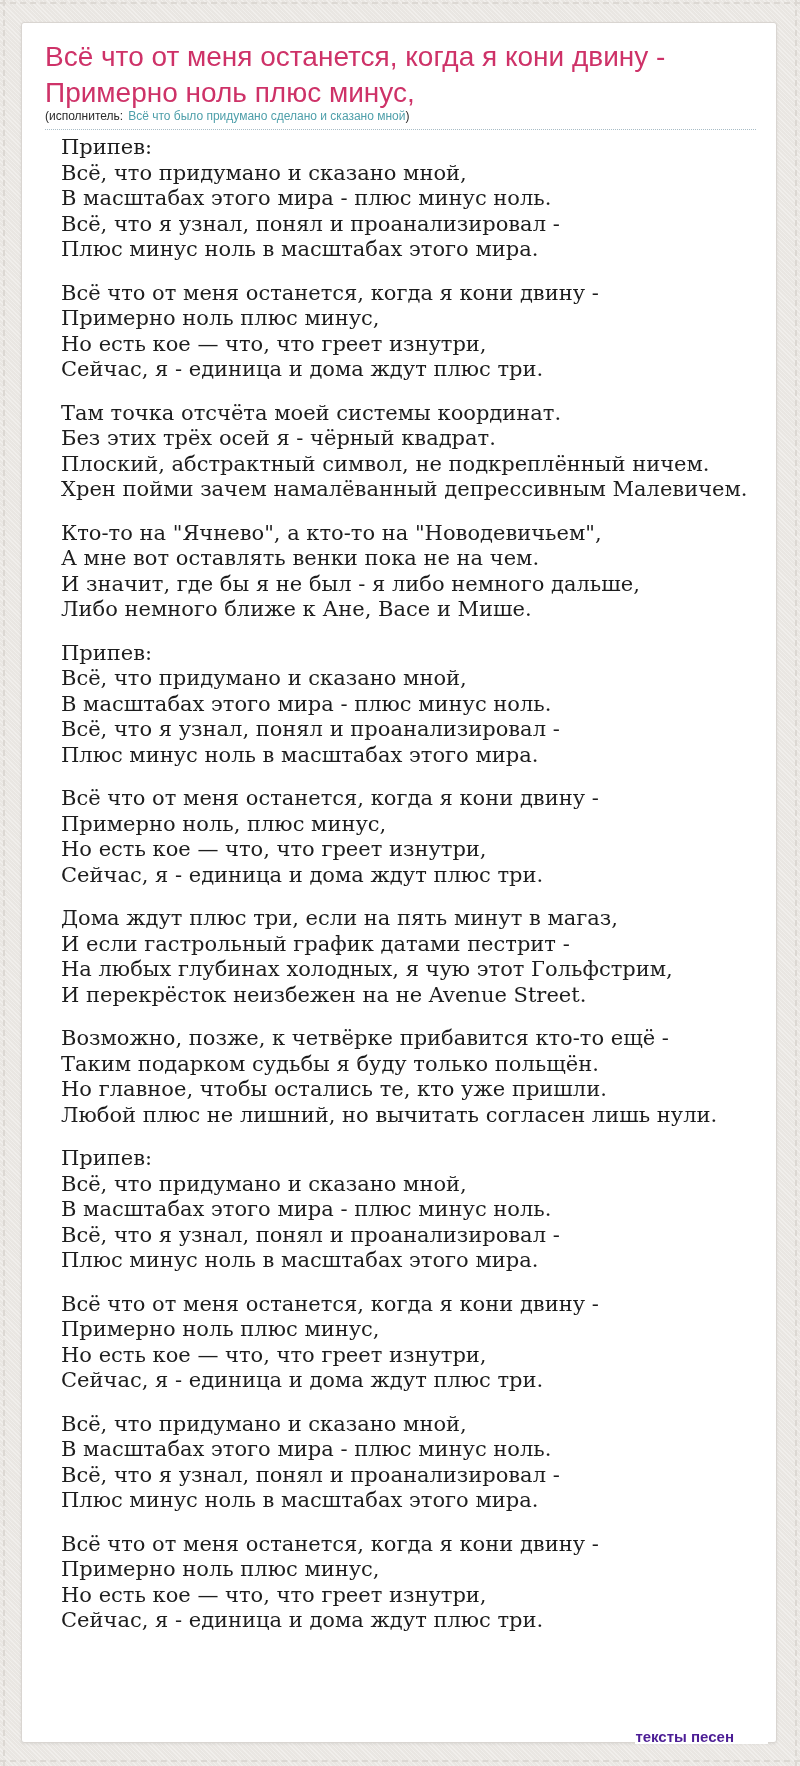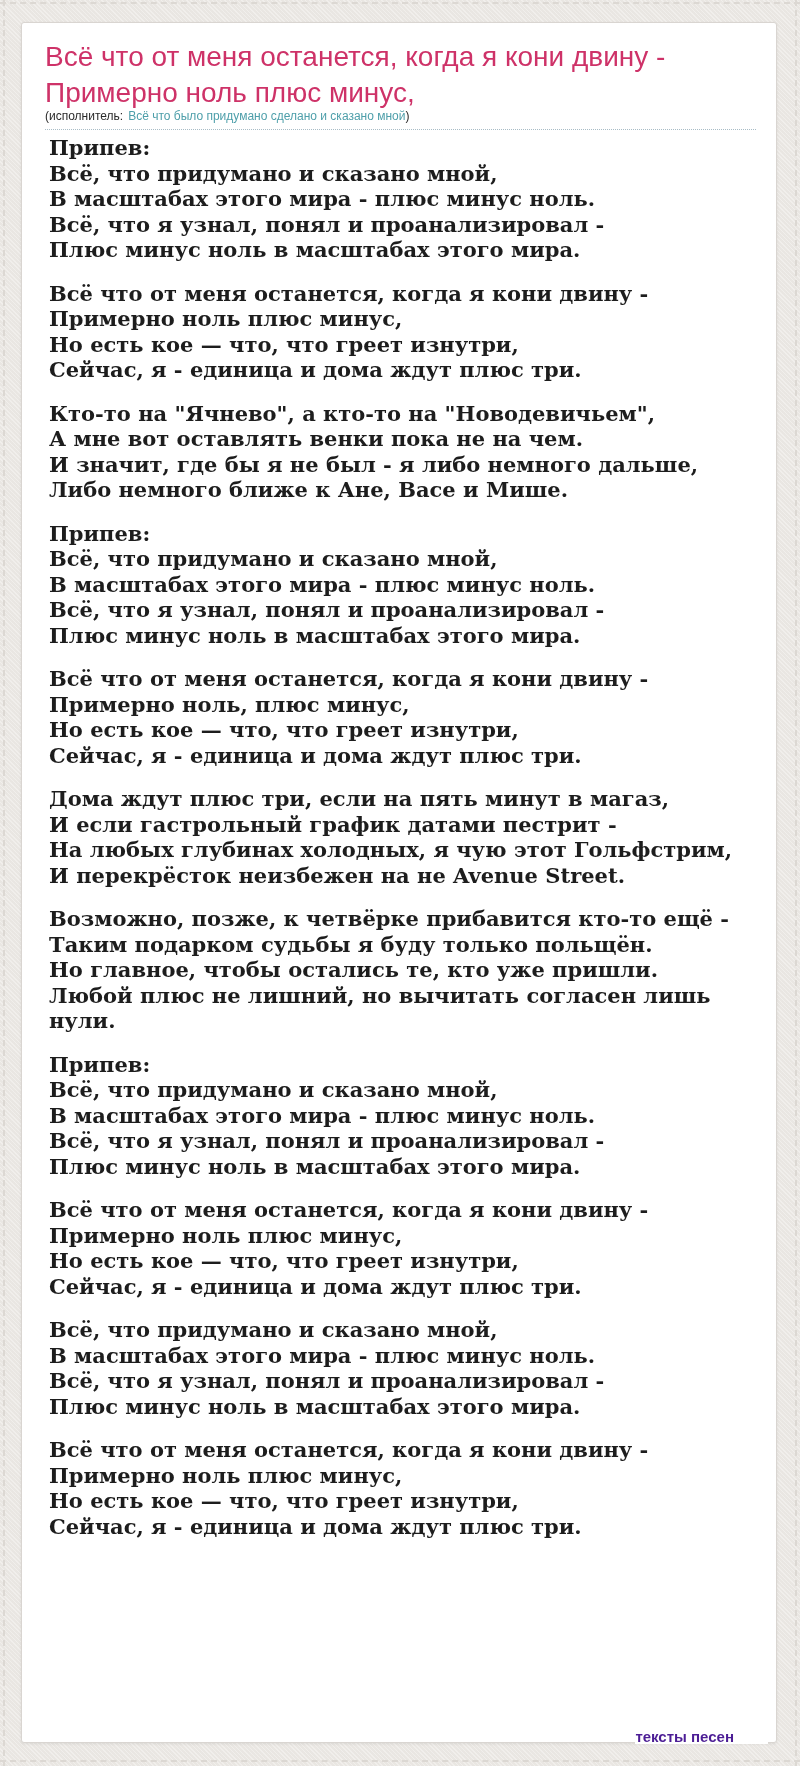--- a/index.html
+++ b/index.html
@@ -63,21 +63,21 @@
   }
   .artist-close { color: #2a2a2a; }
 
   .lyrics {
     margin-top: 5px;
     font-family: "DejaVu Serif", "Liberation Serif", serif;
     font-size: 21px;
     line-height: 25.5px;
     color: #1d1d1d;
   }
-  .lyrics p.stanza { margin: 0 0 18px 4px; font-weight: bold; }
+  .lyrics p.stanza { margin: 0 0 18px 16px; }
 
   .logo {
     position: absolute;
     right: 8px; bottom: -2px;
     text-align: right;
     background: #ffffff;
     cursor: pointer;
     line-height: 1;
   }
   .logo-main {
@@ -113,20 +113,21 @@
     <span>Примерно ноль плюс минус,</span>
   </h1>
 
   <div class="artist">
     <span>(исполнитель:</span><a class="artist-link">Всё что было придумано сделано и сказано мной</a><span class="artist-close">)</span>
   </div>
 
   <div class="lyrics">
       <p class="stanza">Припев:<br>Всё, что придумано и сказано мной,<br>В масштабах этого мира - плюс минус ноль.<br>Всё, что я узнал, понял и проанализировал -<br>Плюс минус ноль в масштабах этого мира.</p>
       <p class="stanza">Всё что от меня останется, когда я кони двину -<br>Примерно ноль плюс минус,<br>Но есть кое — что, что греет изнутри,<br>Сейчас, я - единица и дома ждут плюс три.</p>
+      <p class="stanza">Там точка отсчёта моей системы координат.<br>Без этих трёх осей я - чёрный квадрат.<br>Плоский, абстрактный символ, не подкреплённый ничем.<br>Хрен пойми зачем намалёванный депрессивным Малевичем.</p>
       <p class="stanza">Кто-то на "Ячнево", а кто-то на "Новодевичьем",<br>А мне вот оставлять венки пока не на чем.<br>И значит, где бы я не был - я либо немного дальше,<br>Либо немного ближе к Ане, Васе и Мише.</p>
       <p class="stanza">Припев:<br>Всё, что придумано и сказано мной,<br>В масштабах этого мира - плюс минус ноль.<br>Всё, что я узнал, понял и проанализировал -<br>Плюс минус ноль в масштабах этого мира.</p>
       <p class="stanza">Всё что от меня останется, когда я кони двину -<br>Примерно ноль, плюс минус,<br>Но есть кое — что, что греет изнутри,<br>Сейчас, я - единица и дома ждут плюс три.</p>
       <p class="stanza">Дома ждут плюс три, если на пять минут в магаз,<br>И если гастрольный график датами пестрит -<br>На любых глубинах холодных, я чую этот Гольфстрим,<br>И перекрёсток неизбежен на не Avenue Street.</p>
       <p class="stanza">Возможно, позже, к четвёрке прибавится кто-то ещё -<br>Таким подарком судьбы я буду только польщён.<br>Но главное, чтобы остались те, кто уже пришли.<br>Любой плюс не лишний, но вычитать согласен лишь нули.</p>
       <p class="stanza">Припев:<br>Всё, что придумано и сказано мной,<br>В масштабах этого мира - плюс минус ноль.<br>Всё, что я узнал, понял и проанализировал -<br>Плюс минус ноль в масштабах этого мира.</p>
       <p class="stanza">Всё что от меня останется, когда я кони двину -<br>Примерно ноль плюс минус,<br>Но есть кое — что, что греет изнутри,<br>Сейчас, я - единица и дома ждут плюс три.</p>
       <p class="stanza">Всё, что придумано и сказано мной,<br>В масштабах этого мира - плюс минус ноль.<br>Всё, что я узнал, понял и проанализировал -<br>Плюс минус ноль в масштабах этого мира.</p>
       <p class="stanza">Всё что от меня останется, когда я кони двину -<br>Примерно ноль плюс минус,<br>Но есть кое — что, что греет изнутри,<br>Сейчас, я - единица и дома ждут плюс три.</p>
     </div>

